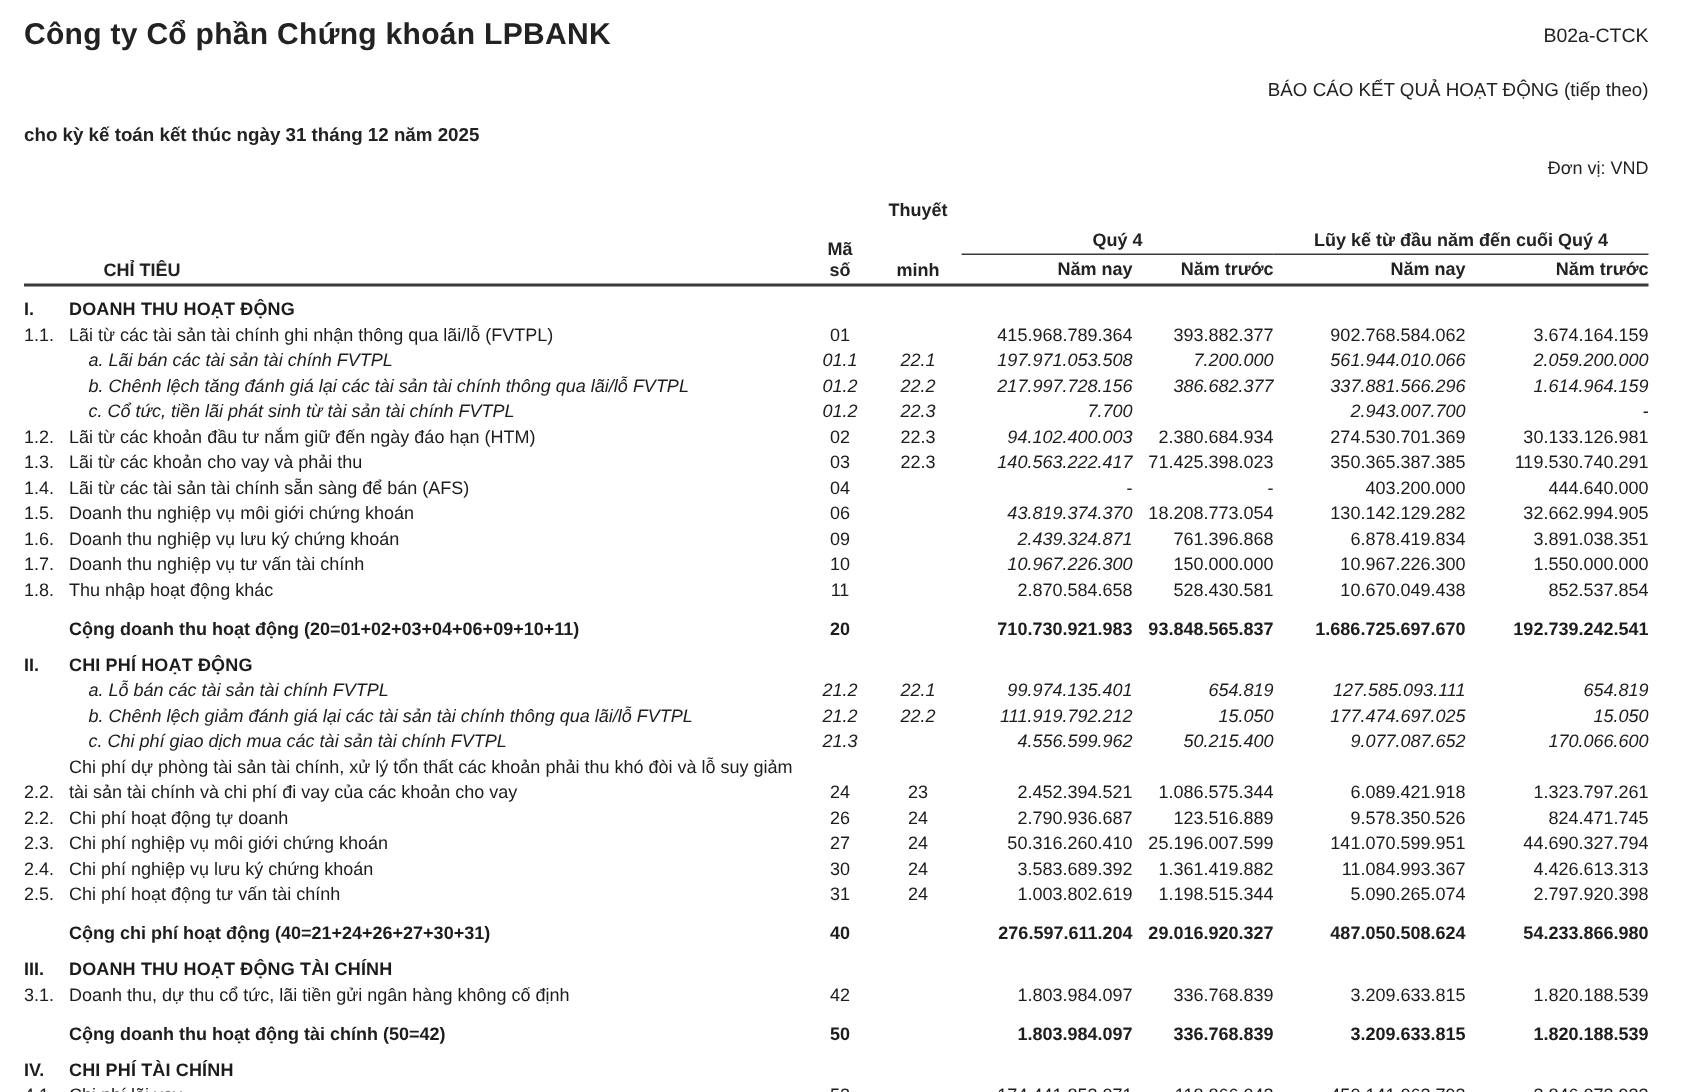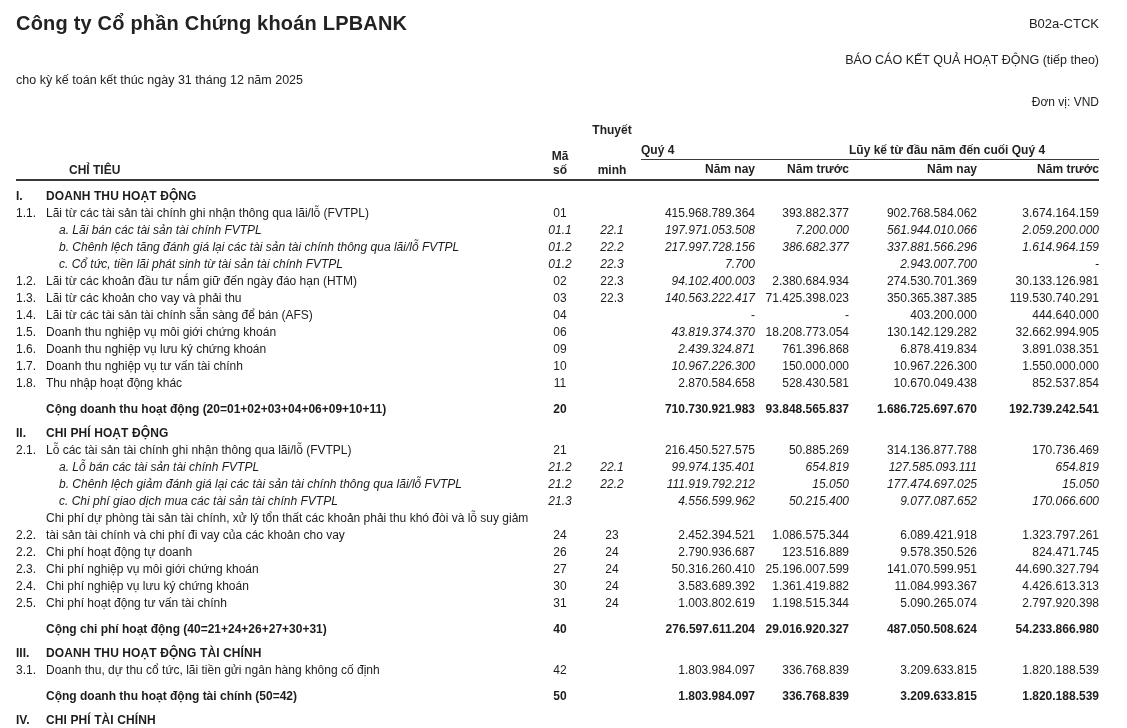--- a/index.html
+++ b/index.html
@@ -8,42 +8,42 @@
     font-family:"Liberation Sans","DejaVu Sans",sans-serif;
     color:#1c1c1c;-webkit-font-smoothing:antialiased;
   }
   .page{padding:12px 28px 0 16px;}
 
   
   .doc-head{display:flex;justify-content:space-between;align-items:flex-start;}
   .company{font-size:20px;font-weight:bold;letter-spacing:.2px;color:#222;}
   .form-code{font-size:13px;padding-top:4px;color:#222;}
   .report-title{margin-top:18px;font-size:12.5px;color:#222;text-align:right;}
-  .report-period{font-size:12.5px;margin-top:6px;color:#222;}
+  .report-period{font-size:12.5px;margin-top:16px;color:#222;font-weight:bold;}
   .unit-line{text-align:right;font-size:12px;margin-top:8px;color:#222;}
 
   
   .c-no{width:30px;flex:none;}
   .c-label{flex:1;padding-right:6px;}
   .c-code{width:46px;flex:none;text-align:center;}
   .c-note{width:58px;flex:none;text-align:center;gap:26px;}
   .c-v1{width:114px;flex:none;text-align:right;}
   .c-v2{width:94px;flex:none;text-align:right;}
   .c-v3{width:128px;flex:none;text-align:right;}
   .c-v4{width:122px;flex:none;text-align:right;}
 
   
   .thead{display:flex;align-items:flex-end;margin-top:14px;
          border-bottom:2px solid #3a3a3a;padding-bottom:2px;font-size:12px;font-weight:bold;color:#222;}
   .thead .c-label{align-self:flex-end;padding-left:23px;}
   .hdr-two{display:flex;flex-direction:column;align-items:center;line-height:14px;}
   .grp{display:flex;flex-direction:column;flex:none;}
   .grp-q4{width:208px;}
   .grp-ytd{width:250px;}
-  .grp-title{border-bottom:1.5px solid #3a3a3a;padding-bottom:1px;line-height:15px;}
+  .grp-title{text-align:center;border-bottom:1.5px solid #3a3a3a;padding-bottom:1px;line-height:15px;}
   .grp-sub{display:flex;line-height:15px;padding-top:2px;}
   .grp-q4 .s1{width:114px;text-align:right;}
   .grp-q4 .s2{width:94px;text-align:right;}
   .grp-ytd .s1{width:128px;text-align:right;}
   .grp-ytd .s2{width:122px;text-align:right;}
 
   
   .tbody{margin-top:4px;}
   .row{display:flex;align-items:flex-end;font-size:12px;line-height:17px;color:#1c1c1c;}
   .row.section{font-weight:bold;margin-top:7px;}
@@ -228,30 +228,20 @@
       <div class="row section">
         <div class="c-no">II.</div>
         <div class="c-label">CHI PHÍ HOẠT ĐỘNG</div>
         <div class="c-code"></div>
         <div class="c-note"></div>
         <div class="c-v1"></div>
         <div class="c-v2"></div>
         <div class="c-v3"></div>
         <div class="c-v4"></div>
       </div>
-      <div class="row item">
-        <div class="c-no">2.1.</div>
-        <div class="c-label">Lỗ các tài sản tài chính ghi nhận thông qua lãi/lỗ (FVTPL)</div>
-        <div class="c-code">21</div>
-        <div class="c-note"></div>
-        <div class="c-v1">216.450.527.575</div>
-        <div class="c-v2">50.885.269</div>
-        <div class="c-v3">314.136.877.788</div>
-        <div class="c-v4">170.736.469</div>
-      </div>
       <div class="row sub">
         <div class="c-no"></div>
         <div class="c-label">a. Lỗ bán các tài sản tài chính FVTPL</div>
         <div class="c-code">21.2</div>
         <div class="c-note">22.1</div>
         <div class="c-v1">99.974.135.401</div>
         <div class="c-v2">654.819</div>
         <div class="c-v3">127.585.093.111</div>
         <div class="c-v4">654.819</div>
       </div>

